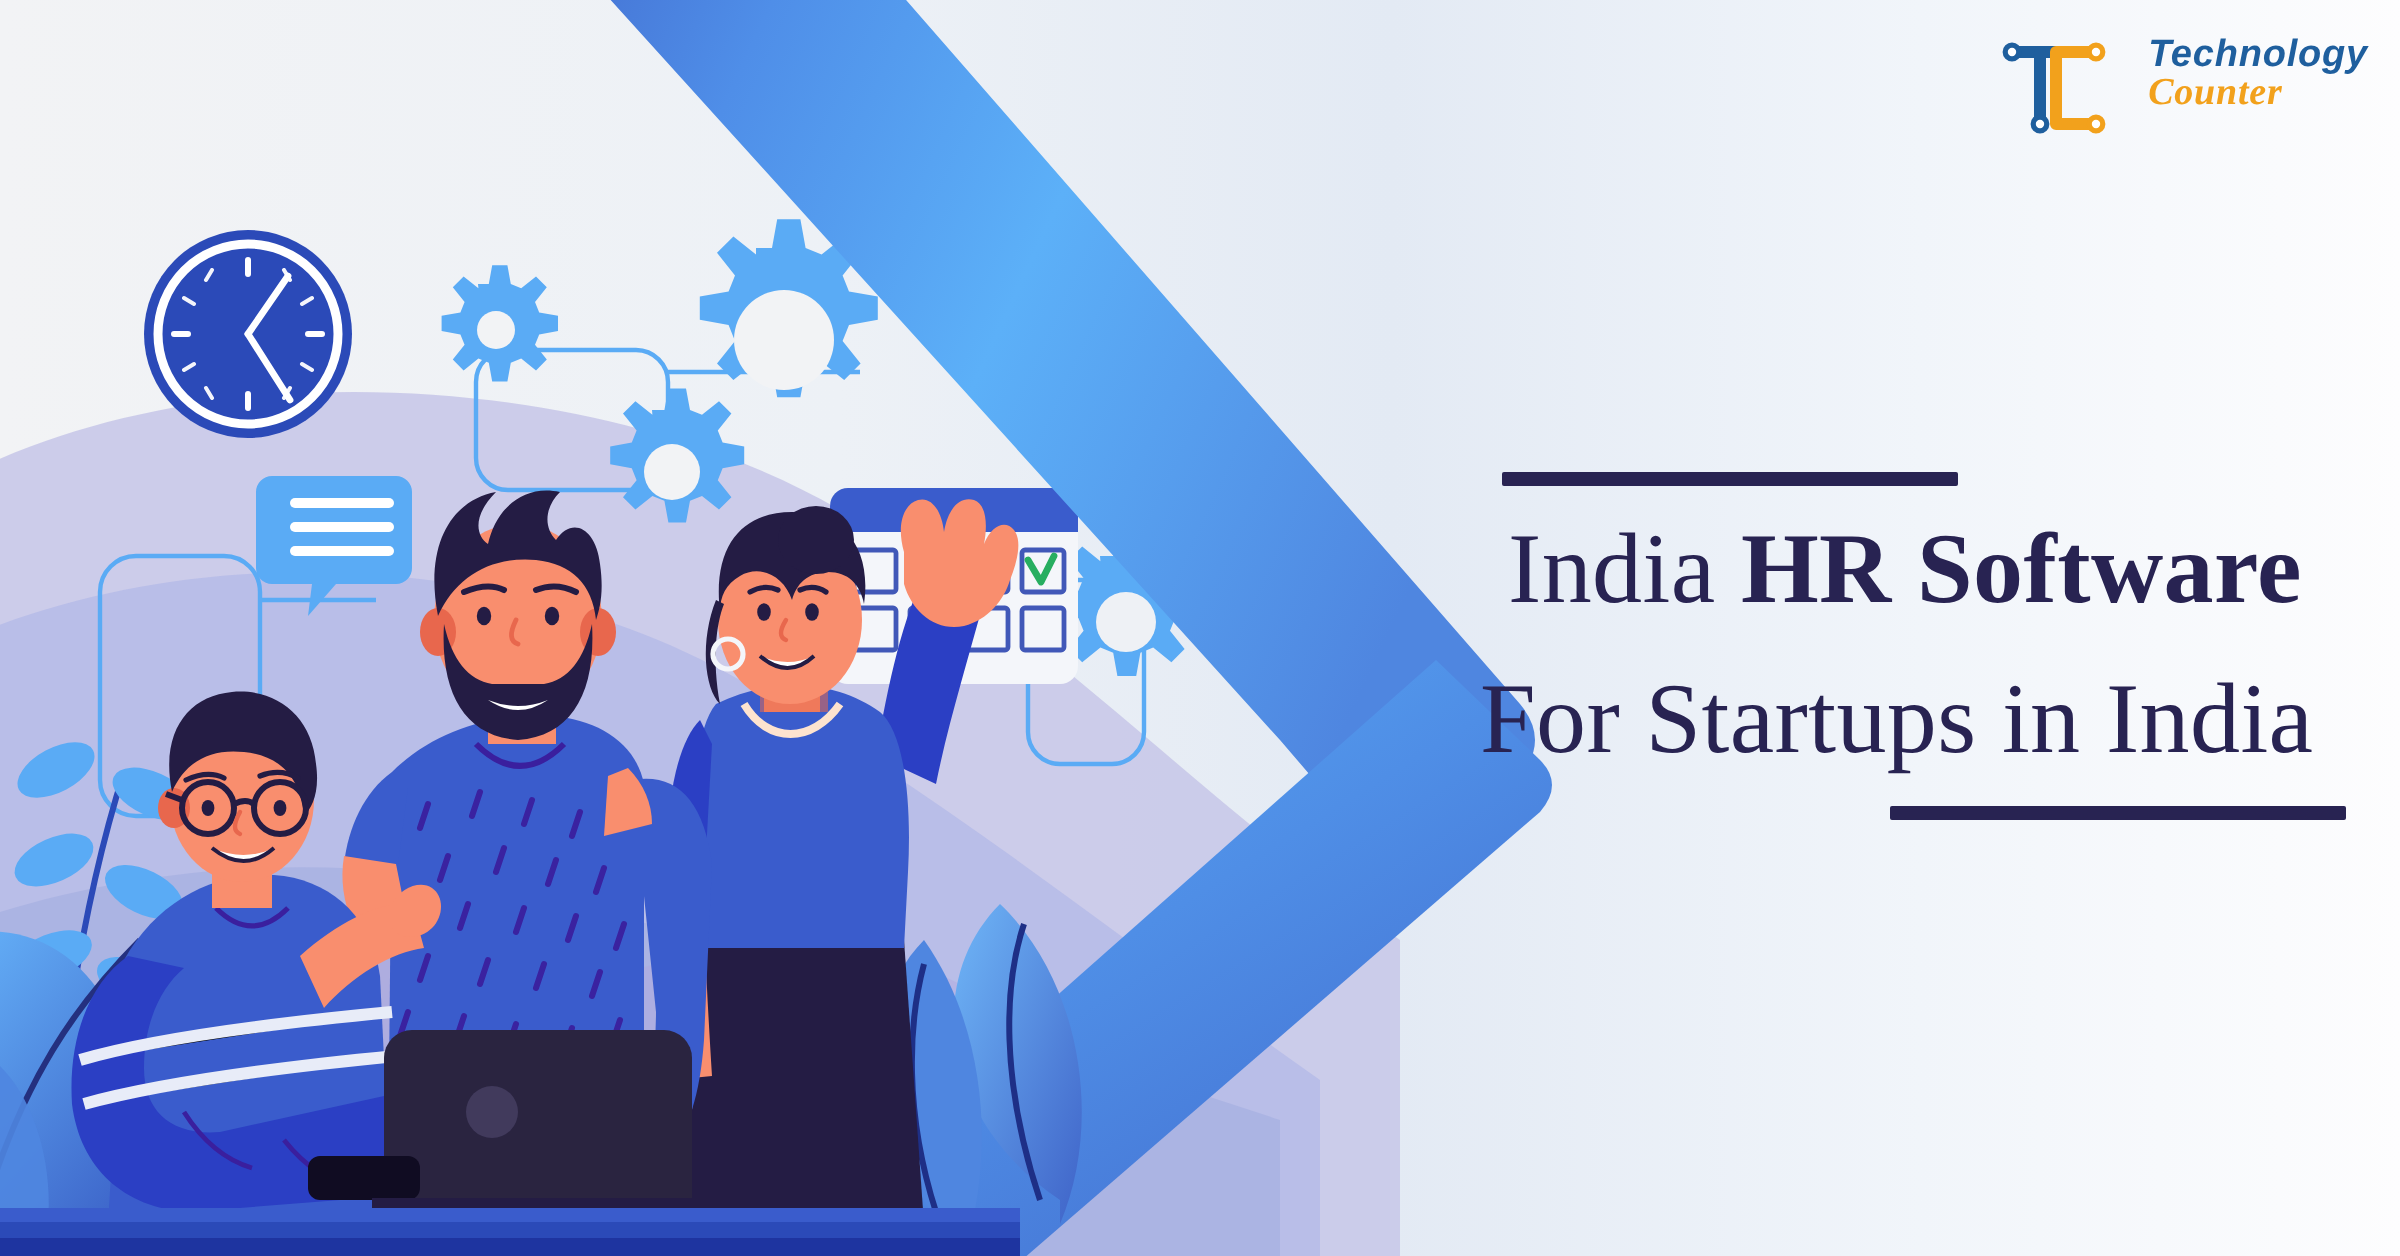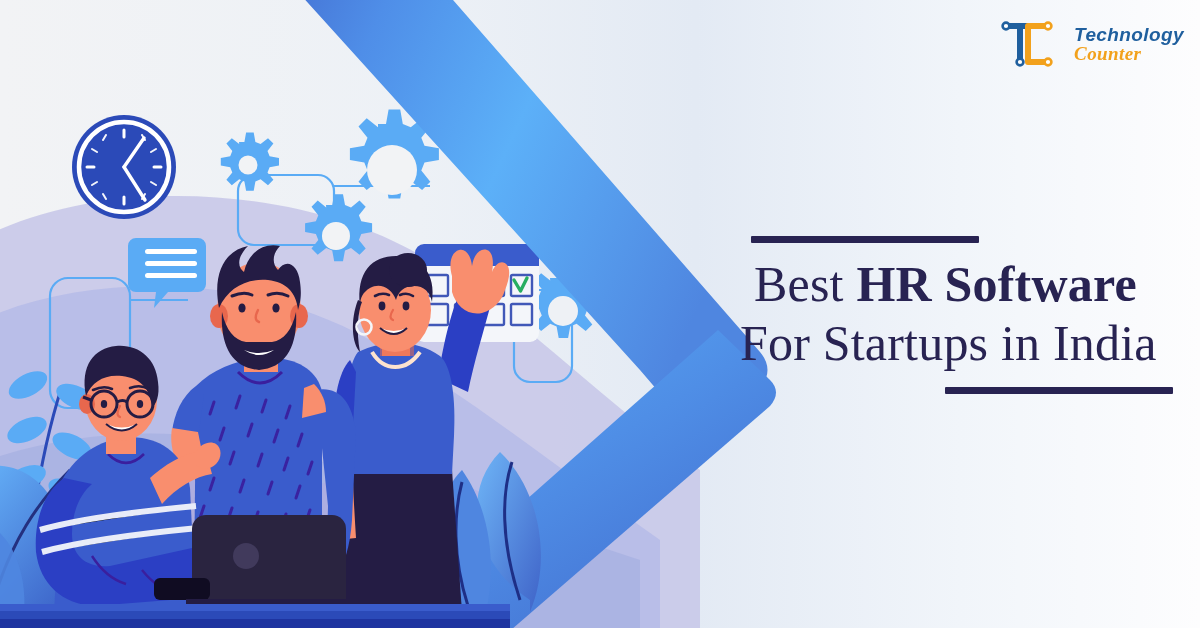--- a/index.html
+++ b/index.html
@@ -30,26 +30,26 @@
   .headline {
     font-family:"Liberation Serif", "DejaVu Serif", serif;
     color:#282352;
     font-size:50px;
     line-height:1.18;
     letter-spacing:0.2px;
     margin-top:12px;
     white-space:nowrap;
   }
   .headline .l1 { display:block; padding-left:14px; }
-  .headline .l2 { display:block; padding-left:0px; }
+  .headline .l2 { display:block; padding-left:0px;margin-top:16px; }
   .headline b { font-weight:bold; }
   .logo {
     position:absolute;
     right:16px; top:18px;
-    display:flex; align-items:center; gap:20px;
+    display:flex; gap:20px;
   }
   .logo-words {
     display:flex; flex-direction:column;
     line-height:1.02;
     font-style:italic;
     font-weight:bold;
     font-size:19px;
     letter-spacing:0.4px;
   }
   .logo-words .w1 { color:#1f5f9e; }
@@ -388,21 +388,21 @@
         <rect x="0" y="604" width="510" height="7" fill="#3a5ccc"></rect>
         <rect x="0" y="619" width="510" height="9" fill="#1e34a0"></rect>
       </g>
     </g>
   </svg>
 
   <div class="hero-text">
     <div class="rule rule-top"></div>
     <div class="headline">
       <span class="l1">
-        <span>Best </span><b>HR Software</b>
+        <span>India </span><b>HR Software</b>
       </span>
       <span class="l2">For Startups in India</span>
     </div>
     <div class="rule rule-bottom"></div>
   </div>
 
   <div class="logo">
     <svg width="56" height="52" viewBox="0 0 56 52">
       <g fill="none" stroke-linecap="round" stroke-linejoin="round">
         <path d="M8 8 H38" stroke="#1f5f9e" stroke-width="6"></path>

